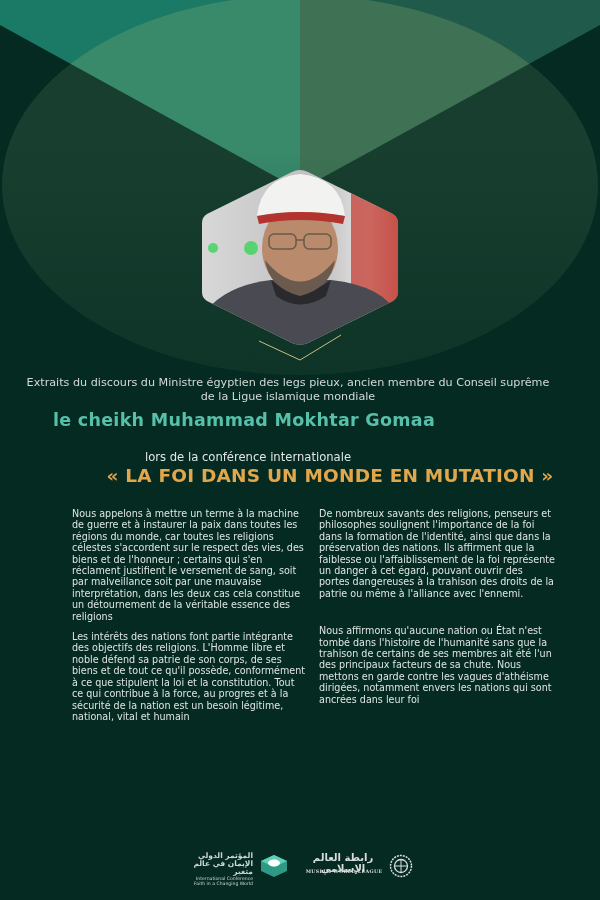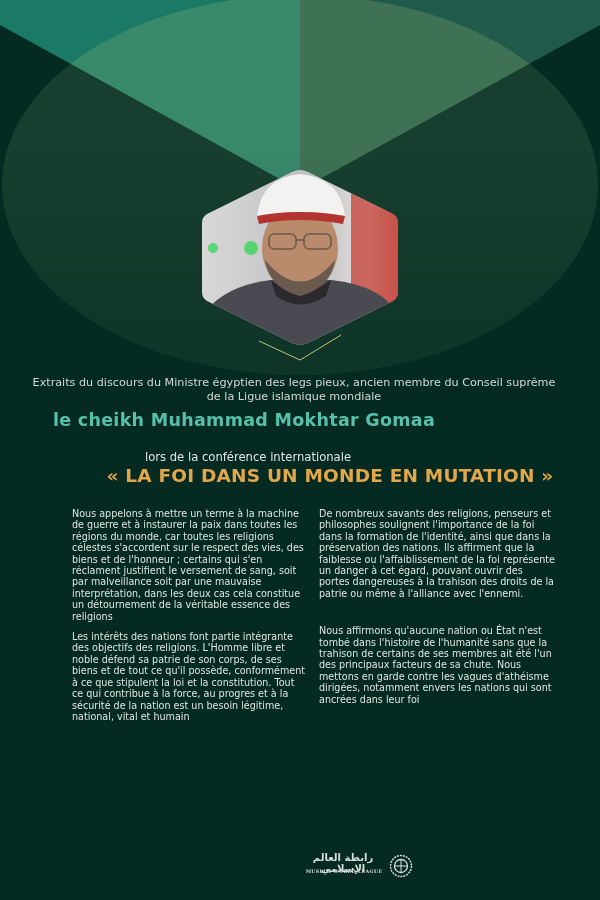--- a/index.html
+++ b/index.html
@@ -9,21 +9,21 @@
       font-family: "DejaVu Sans", sans-serif;
       position: relative;
     }
     .bg-svg { position: absolute; left: 0; top: 0; width: 600px; height: 900px; }
     .portrait {
       position: absolute; left: 201px; top: 168px; width: 198px; height: 178px;
     }
     .chevron { position: absolute; left: 255px; top: 333px; width: 90px; height: 30px; }
 
     .intro {
-      position: absolute; left: 24px; top: 376px; width: 540px;
+      position: absolute; left: 18px; top: 376px; width: 540px;
       text-align: center; color: #d3d9d6; font-size: 11.2px; line-height: 14px;
     }
     .speaker {
       position: absolute; left: 0; top: 410px; width: 488px;
       text-align: center; color: #56c0aa; font-size: 17.5px; font-weight: bold;
       letter-spacing: 0.3px;
     }
     .conf-intro {
       position: absolute; left: 0; top: 450px; width: 496px;
       text-align: center; color: #e2e6e4; font-size: 11.6px;
@@ -128,20 +128,33 @@
   <p>Nous appelons à mettre un terme à la machine de guerre et à instaurer la paix dans toutes les régions du monde, car toutes les religions célestes s'accordent sur le respect des vies, des biens et de l'honneur ; certains qui s'en réclament justifient le versement de sang, soit par malveillance soit par une mauvaise interprétation, dans les deux cas cela constitue un détournement de la véritable essence des religions</p>
   <p style="margin-top:5px;">Les intérêts des nations font partie intégrante des objectifs des religions. L'Homme libre et noble défend sa patrie de son corps, de ses biens et de tout ce qu'il possède, conformément à ce que stipulent la loi et la constitution. Tout ce qui contribue à la force, au progres et à la sécurité de la nation est un besoin légitime, national, vital et humain</p>
 </div>
 
 <div class="col right">
   <p>De nombreux savants des religions, penseurs et philosophes soulignent l'importance de la foi dans la formation de l'identité, ainsi que dans la préservation des nations. Ils affirment que la faiblesse ou l'affaiblissement de la foi représente un danger à cet égard, pouvant ouvrir des portes dangereuses à la trahison des droits de la patrie ou même à l'alliance avec l'ennemi.</p>
   <p class="gap">Nous affirmons qu'aucune nation ou État n'est tombé dans l'histoire de l'humanité sans que la trahison de certains de ses membres ait été l'un des principaux facteurs de sa chute. Nous mettons en garde contre les vagues d'athéisme dirigées, notamment envers les nations qui sont ancrées dans leur foi</p>
 </div>
 
 <div class="footer">
+  <div class="conf-logo">
+    <div class="text">
+      <div class="ar">المؤتمر الدولي</div>
+      <div class="ar">الإيمان في عالم متغير</div>
+      <div class="en">International Conference</div>
+      <div class="en">Faith in a Changing World</div>
+    </div>
+    <svg class="mark" viewBox="0 0 28 24" xmlns="http://www.w3.org/2000/svg">
+      <polygon points="14,1 27,7 27,17 14,23 1,17 1,7" fill="#2e9a86"></polygon>
+      <polygon points="14,1 27,7 14,13 1,7" fill="#5fd0b5"></polygon>
+      <ellipse cx="14" cy="9" rx="6" ry="3.5" fill="#ffffff"></ellipse>
+    </svg>
+  </div>
   <div class="mwl-logo">
     <div class="ar">رابطة العالم الإسلامي</div>
     <div class="en">MUSLIM WORLD LEAGUE</div>
     <svg class="emblem" viewBox="0 0 26 24" xmlns="http://www.w3.org/2000/svg">
       <circle cx="13" cy="12" r="10.5" fill="none" stroke="#d8dedb" stroke-width="1.5" stroke-dasharray="2 1"></circle>
       <circle cx="13" cy="12" r="6.5" fill="none" stroke="#d8dedb" stroke-width="1.3"></circle>
       <line x1="7" y1="12" x2="19" y2="12" stroke="#d8dedb" stroke-width="1"></line>
       <line x1="13" y1="6" x2="13" y2="18" stroke="#d8dedb" stroke-width="1"></line>
     </svg>
   </div>

